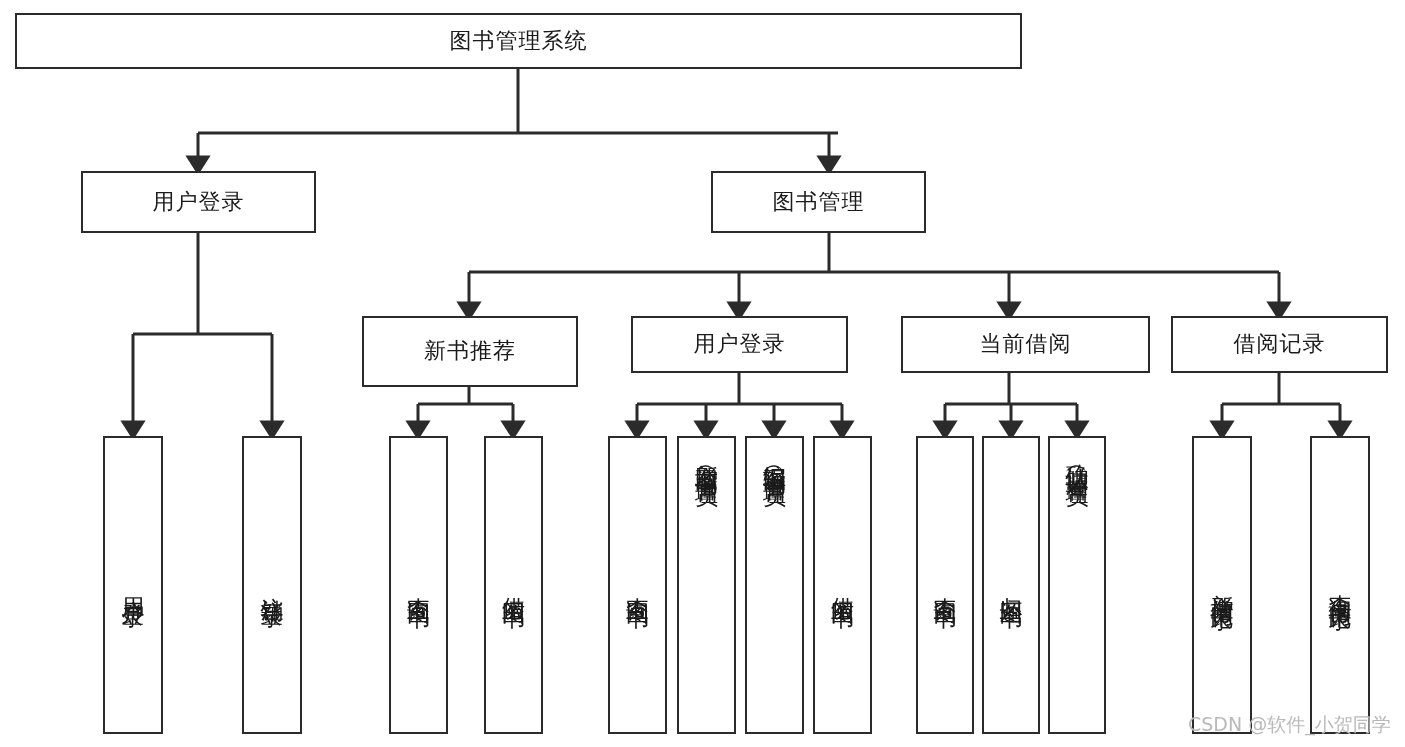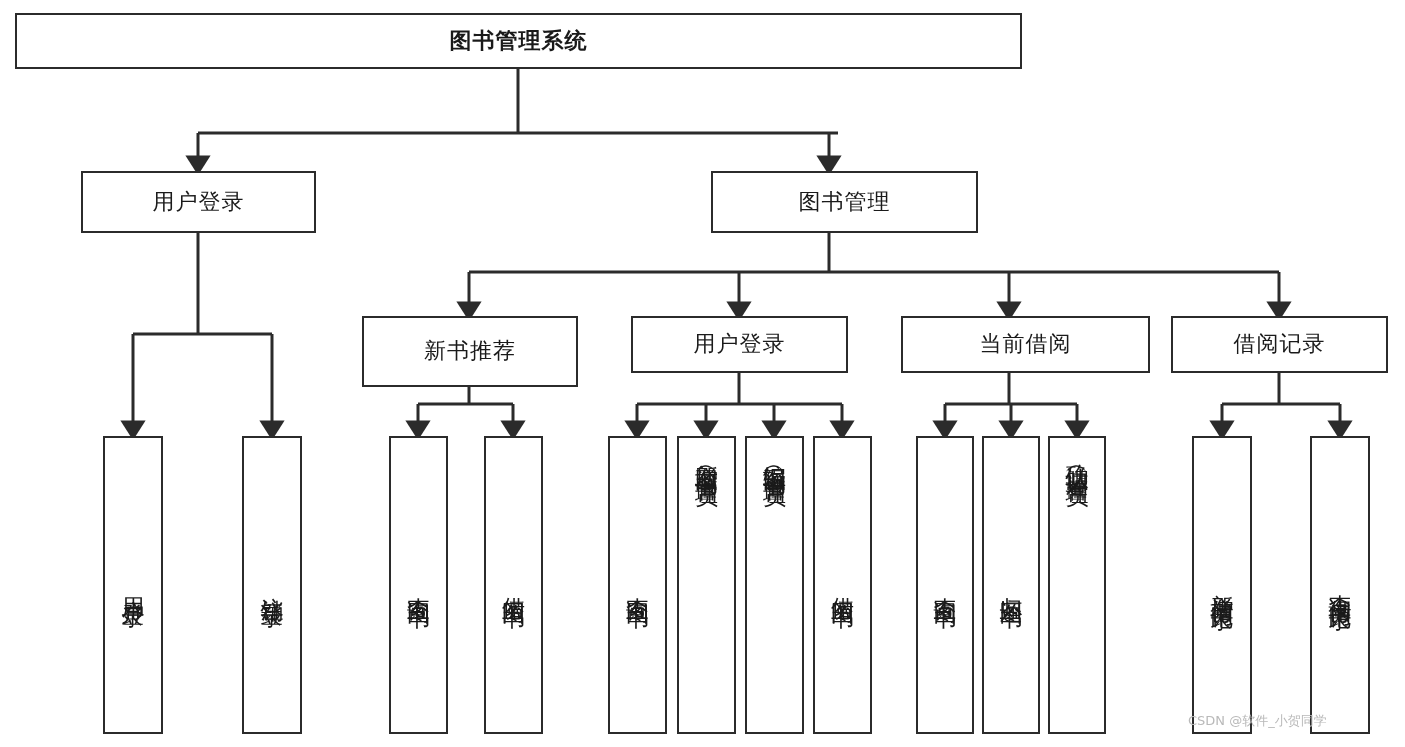--- a/index.html
+++ b/index.html
@@ -56,21 +56,21 @@
     justify-content: center;
     padding-top: 0;
   }
   .node-label {
     display: block;
   }
   .watermark {
     position: absolute;
     left: 1188px;
     top: 712px;
-    font-size: 13px;
+    font-size: 19px;
     color: #b9b9b9;
     white-space: nowrap;
     letter-spacing: 0px;
   }
 </style>
 </head>
 <body>
 
 <div id="canvas">
 
@@ -117,29 +117,29 @@
       <path d="M1011,404 L1011,430" marker-end="url(#arrow)"></path>
       <path d="M1077,404 L1077,430" marker-end="url(#arrow)"></path>
 
       <path d="M1279,373 L1279,404"></path>
       <path d="M1222,404 L1340,404"></path>
       <path d="M1222,404 L1222,430" marker-end="url(#arrow)"></path>
       <path d="M1340,404 L1340,430" marker-end="url(#arrow)"></path>
     </g>
   </svg>
 
-  <div class="node horiz" style="left:15px; top:13px; width:1007px; height:56px;font-weight:bold;">
+  <div class="node horiz" style="left:15px; top:13px; width:1007px; height:56px;">
     <span class="node-label">图书管理系统</span>
   </div>
 
   <div class="node horiz" style="left:81px; top:171px; width:235px; height:62px;">
     <span class="node-label">用户登录</span>
   </div>
 
-  <div class="node horiz" style="left:711px; top:171px; width:267px; height:62px;">
+  <div class="node horiz" style="left:711px; top:171px; width:215px; height:62px;">
     <span class="node-label">图书管理</span>
   </div>
 
   <div class="node horiz" style="left:362px; top:316px; width:216px; height:71px;">
     <span class="node-label">新书推荐</span>
   </div>
 
   <div class="node horiz" style="left:631px; top:316px; width:217px; height:57px;">
     <span class="node-label">用户登录</span>
   </div>

